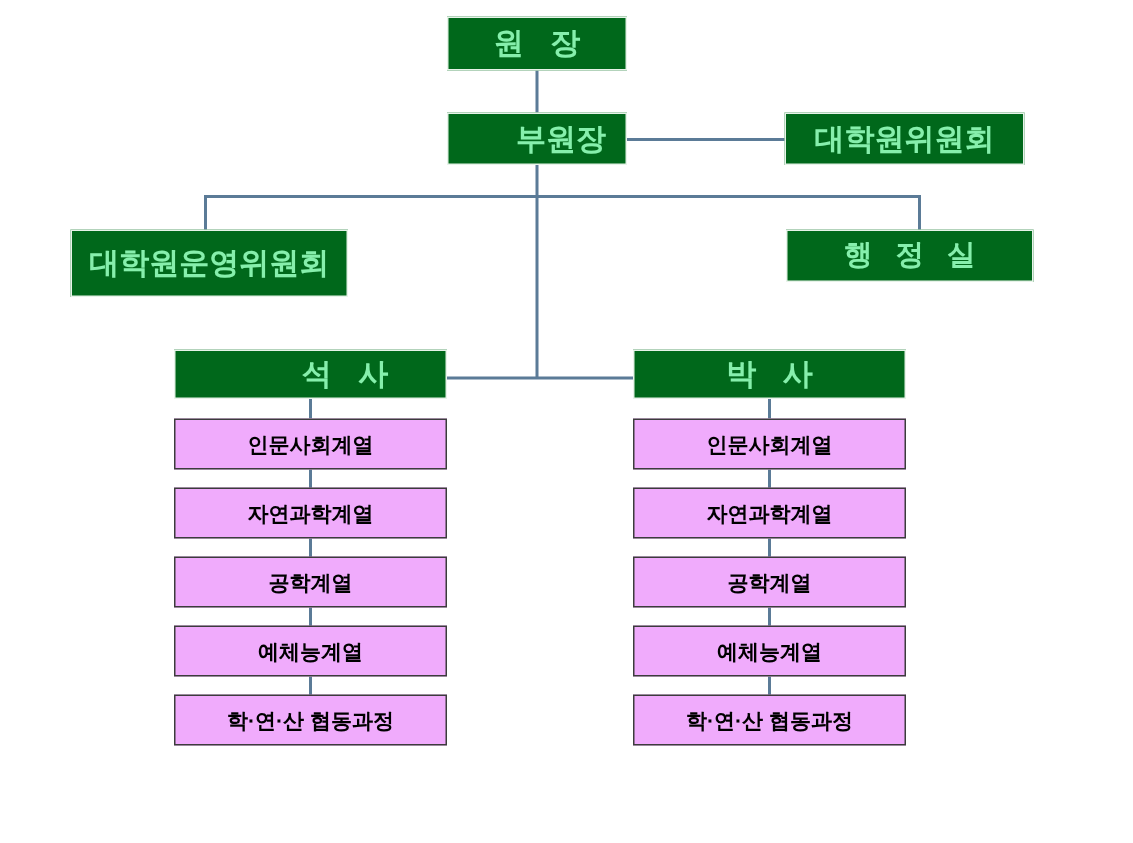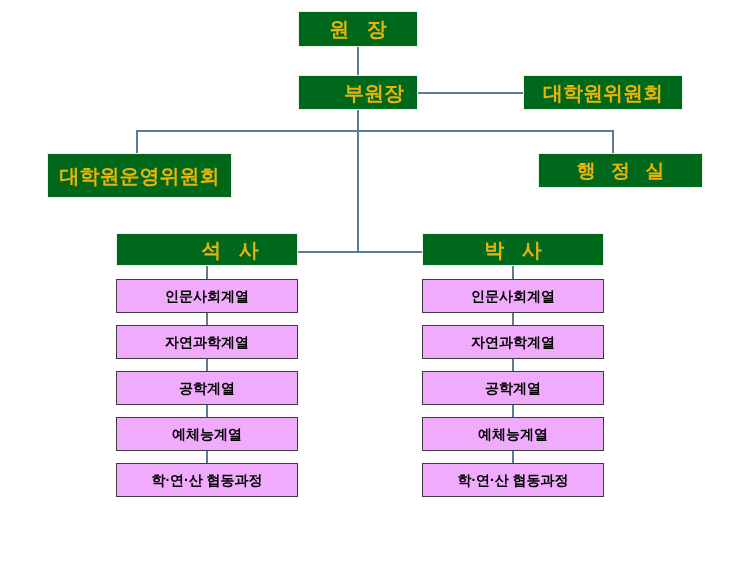--- a/index.html
+++ b/index.html
@@ -26,21 +26,21 @@
   }
   .conn-v { width: 2px; }
   .conn-h { height: 2px; }
 
   
   .gbox {
     position: absolute;
     background: #00681b;
     border: 1px solid #e7f3e9;
     box-sizing: border-box;
-    color: #eab308;
+    color: #86efac;
     display: flex;
     align-items: center;
     justify-content: center;
     font-weight: bold;
     letter-spacing: 0.5px;
     white-space: nowrap;
     line-height: 1;
   }
   .gbox.t-lg  { font-size: 20px; letter-spacing: 6px; text-indent: 6px; }
   .gbox.t-md  { font-size: 20px; letter-spacing: 0px; }
@@ -94,21 +94,21 @@
   <div class="conn conn-v" style="left:512px; top:451px; height:13px;"></div>
 
   <div class="gbox t-lg" style="left:298px; top:11px; width:120px; height:36px;">원 장</div>
 
   <div class="gbox t-md" style="left:298px; top:75px; width:120px; height:35px;padding-left:32px;">부원장</div>
 
   <div class="gbox t-md" style="left:523px; top:75px; width:160px; height:35px;">대학원위원회</div>
 
   <div class="gbox t-md" style="left:47px; top:153px; width:185px; height:45px;">대학원운영위원회</div>
 
-  <div class="gbox t-sp" style="left:538px; top:153px; width:165px; height:35px;">행 정 실</div>
+  <div class="gbox t-sp" style="left:524px; top:153px; width:165px; height:35px;">행 정 실</div>
 
   <div class="gbox t-lg" style="left:116px; top:233px; width:182px; height:33px;padding-left:46px;">석 사</div>
 
   <div class="gbox t-lg" style="left:422px; top:233px; width:182px; height:33px;">박 사</div>
 
   <div class="wbox" style="left:116px; top:279px; width:182px; height:34px;">인문사회계열</div>
   <div class="wbox" style="left:116px; top:325px; width:182px; height:34px;">자연과학계열</div>
   <div class="wbox" style="left:116px; top:371px; width:182px; height:34px;">공학계열</div>
   <div class="wbox" style="left:116px; top:417px; width:182px; height:34px;">예체능계열</div>
   <div class="wbox" style="left:116px; top:463px; width:182px; height:34px;">학·연·산 협동과정</div>

